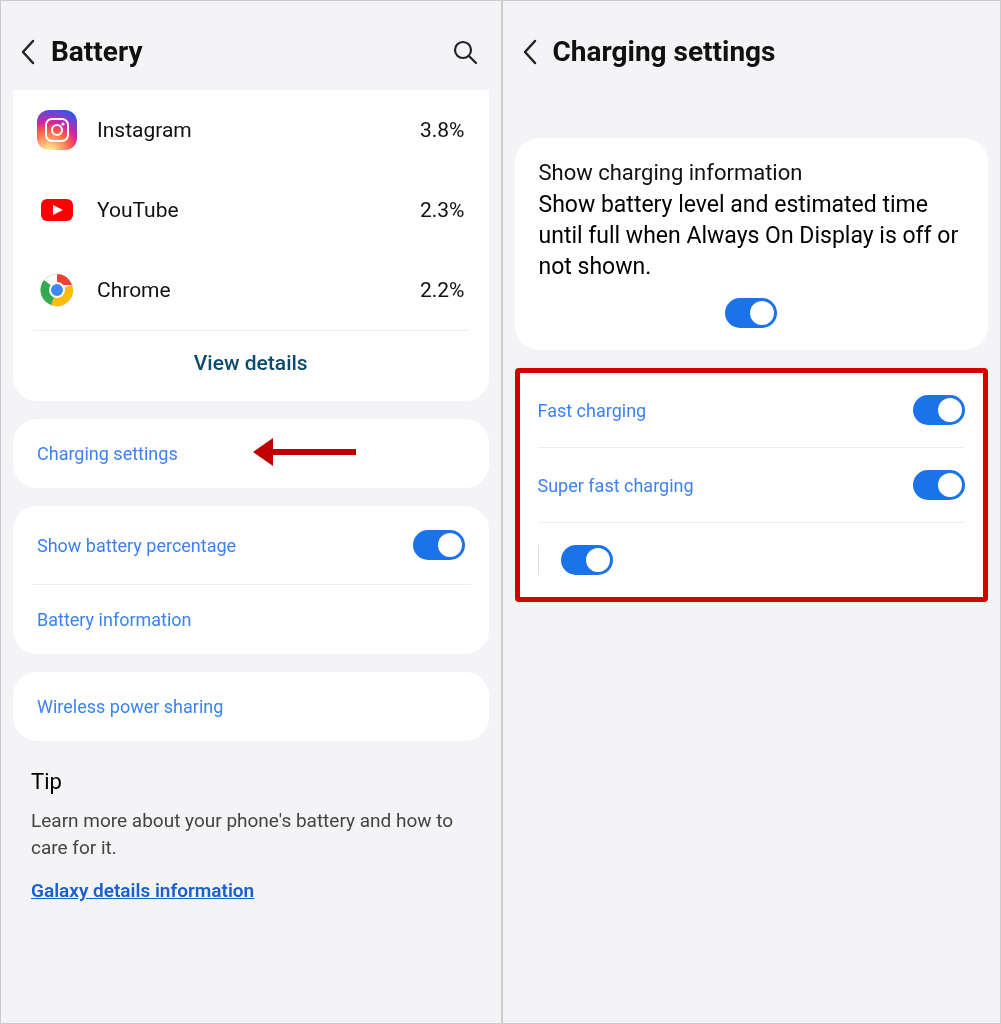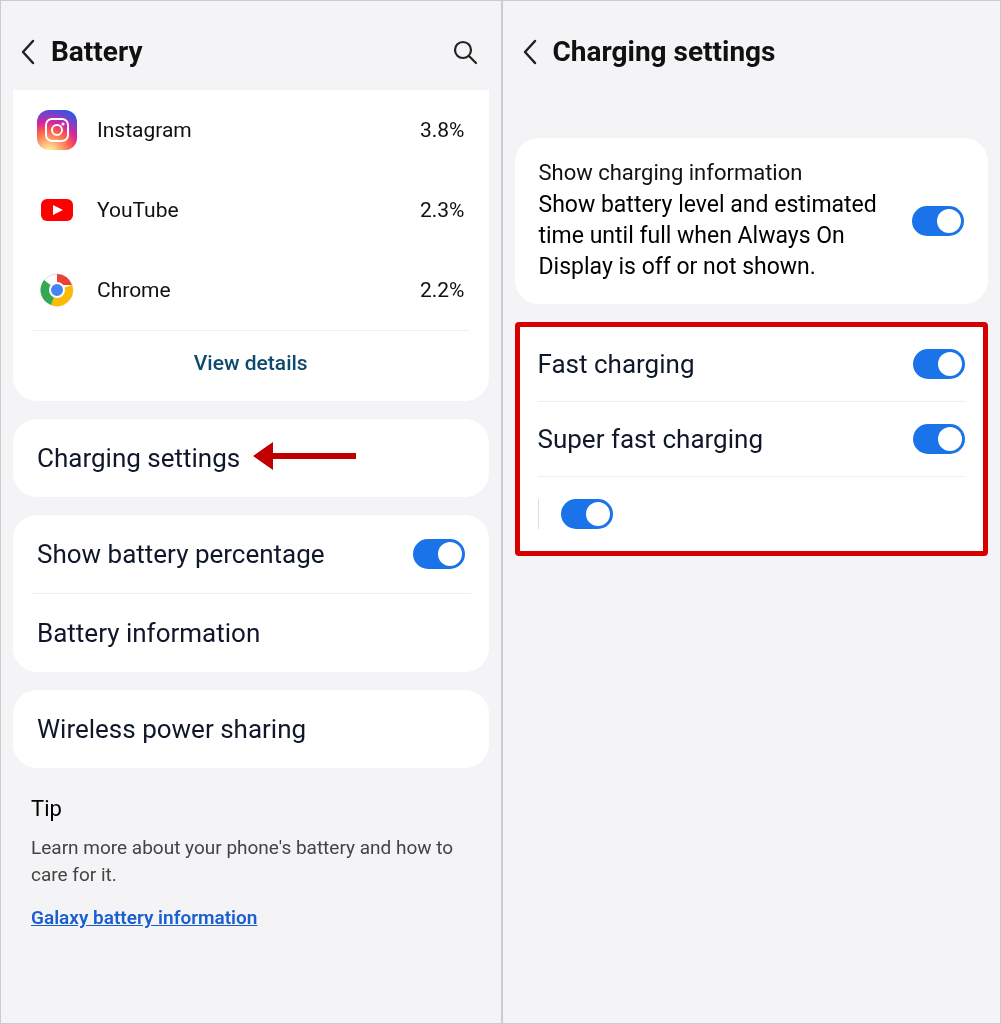--- a/index.html
+++ b/index.html
@@ -80,22 +80,22 @@
   }
   .setting-row {
     display: flex;
     align-items: center;
     padding: 24px 24px;
     gap: 14px;
     position: relative;
   }
   .setting-label {
     flex: 1;
-    font-size: 26px;
-    color: #0f172a;
+    font-size: 18px;
+    color: #3b82f6;
   }
   .setting-sub {
     font-size: 23px;
     color: #000000;
     line-height: 1.35;
     margin-top: 4px;
   }
   .setting-block {
     padding: 22px 24px;
   }
@@ -260,40 +260,40 @@
 
   <div class="card">
     <div class="setting-row">
       <div class="setting-label">Wireless power sharing</div>
     </div>
   </div>
 
   <div class="tip-section">
     <div class="tip-title">Tip</div>
     <div class="tip-body">Learn more about your phone's battery and how to care for it.</div>
-    <a href="#" class="tip-link">Galaxy battery information</a>
+    <a href="#" class="tip-link">Galaxy details information</a>
   </div>
 
 </div>
 
 <div class="pane">
 
   <div class="header">
     <span class="back-icon">
       <svg width="18" height="28" viewBox="0 0 18 28">
           <path d="M14 3 L4 14 L14 25" stroke="#222" stroke-width="2.5" fill="none" stroke-linecap="round" stroke-linejoin="round"></path>
         </svg>
     </span>
     <div class="title">Charging settings</div>
   </div>
 
   <div style="height:48px"></div>
 
   <div class="card">
-    <div class="setting-block" style="display:flex;align-items:center;gap:16px;">
+    <div class="setting-block" style="display:flex;align-items:center;gap:16px;flex-direction:column;">
       <div style="flex:1">
         <div class="setting-label">Show charging information</div>
         <div class="setting-sub">Show battery level and estimated time until full when Always On Display is off or not shown.</div>
       </div>
       <div class="toggle"></div>
     </div>
   </div>
 
   <div class="highlight-box">
     <div class="setting-row">

